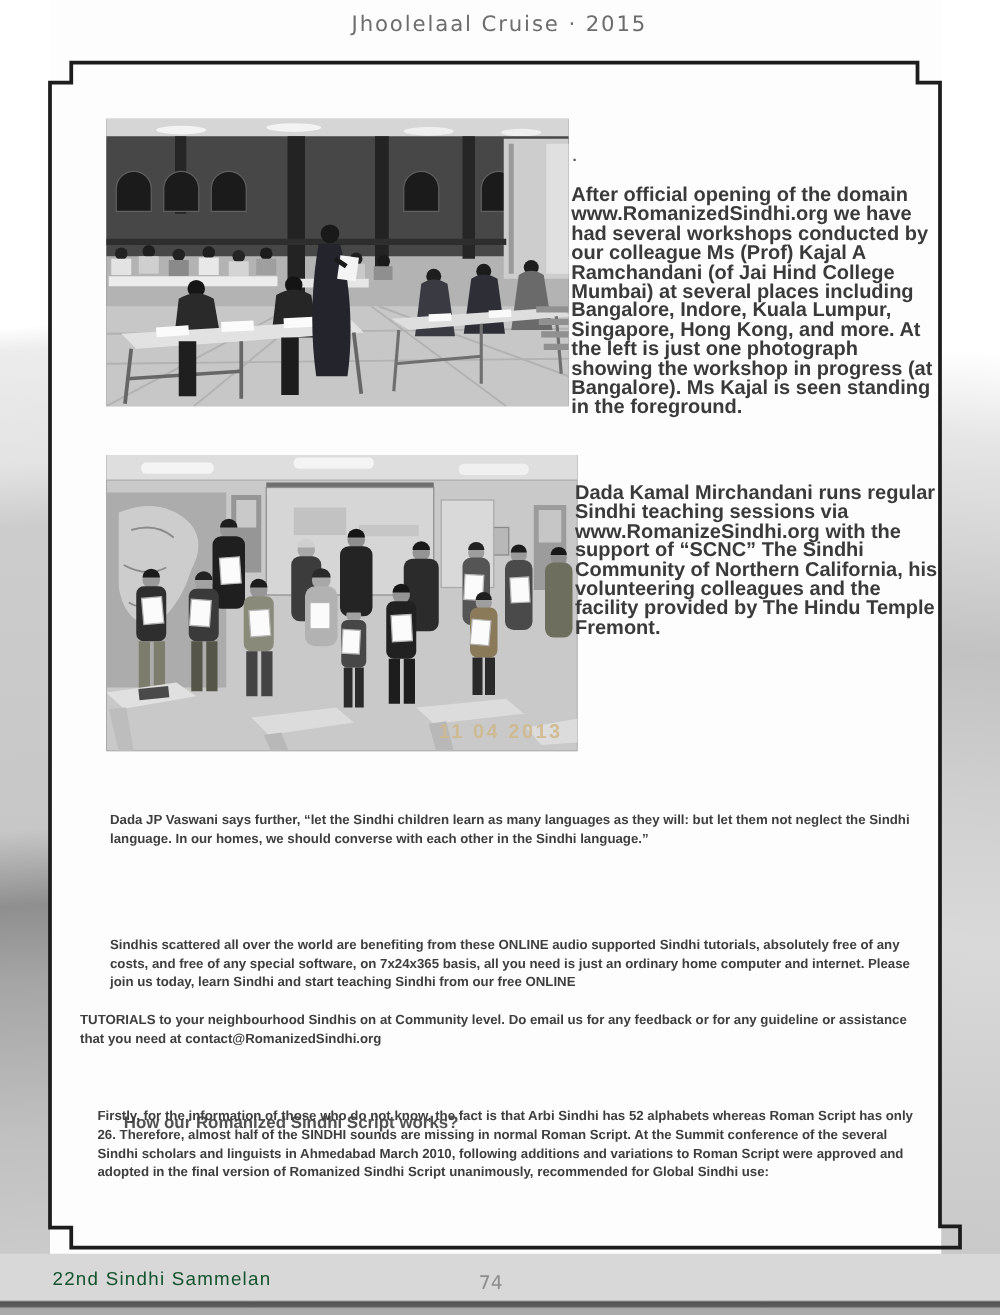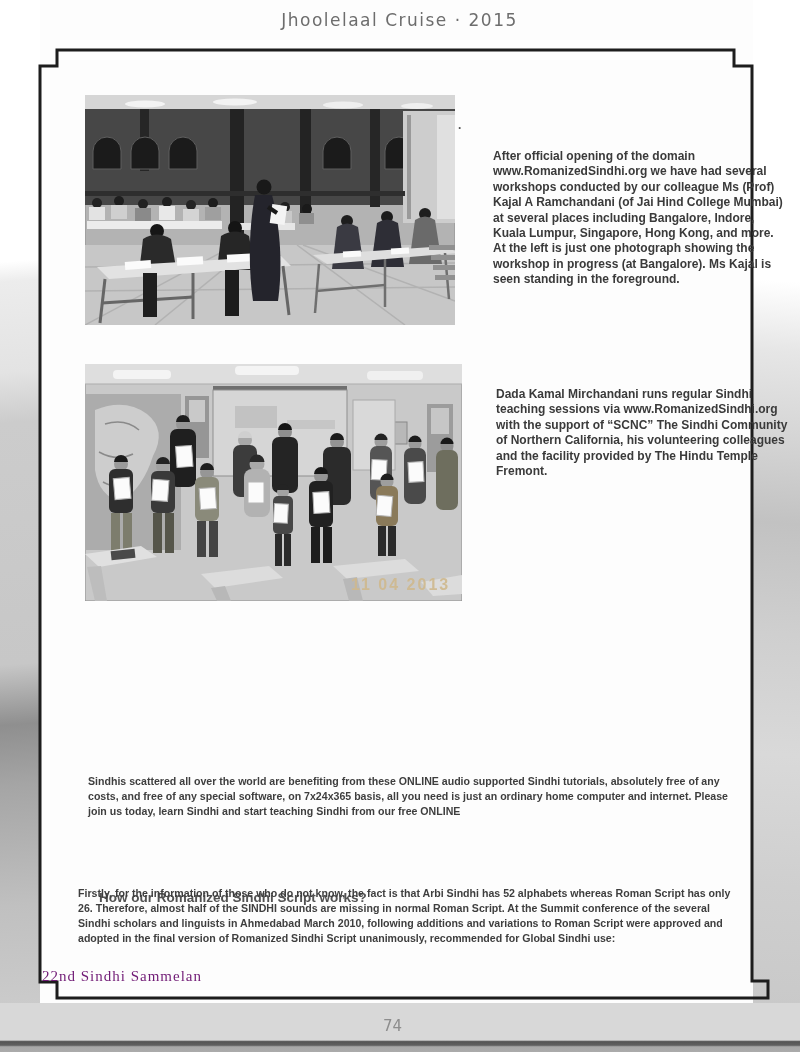--- a/index.html
+++ b/index.html
@@ -11,27 +11,27 @@
   .bg-right{position:absolute;left:753px;top:0;width:47px;height:1005px;
     background:linear-gradient(184deg,#ffffff 0%,#ffffff 28%,#e6e6e6 35%,#d4d4d4 44%,
       #c2c2c2 52%,#cfcfcf 63%,#d9d9d9 75%,#cfcfcf 88%,#c9c9c9 100%);}
   .bg-bottom{position:absolute;left:0;top:1003px;width:800px;height:49px;background:#d8d8d8;}
   .bg-bottom-bar{position:absolute;left:0;top:1039px;width:800px;height:13px;
     background:linear-gradient(#d8d8d8 0%,#d8d8d8 8%,#545454 20%,#5f5f5f 48%,#a7a7a7 60%,#ababab 100%);}
   .frame{position:absolute;left:0;top:0;}
   .header-title{position:absolute;left:0;top:10px;width:799px;text-align:center;
     font-family:"DejaVu Sans",sans-serif;font-size:17px;letter-spacing:1.5px;color:#6d6d6d;}
   .photo{position:absolute;}
-  .col{position:absolute;font-size:12px;font-weight:bold;color:#3a3a3a;line-height:15.4px;margin-left:36px;}
+  .col{position:absolute;font-size:16px;font-weight:bold;color:#3a3a3a;line-height:15.4px;}
   .col div{margin:0;}
   .para{position:absolute;font-size:10.6px;font-weight:bold;color:#3e3e3e;line-height:15.1px;}
   .para div{margin:0;}
   .heading{position:absolute;font-size:13.5px;font-weight:bold;color:#525252;}
-  .footer-left{position:absolute;left:42px;top:968px;font-family:Liberation Serif, serif;
-    font-size:15px;letter-spacing:1px;color:#701a75;}
+  .footer-left{position:absolute;left:42px;top:1015px;font-family:Liberation Sans, sans-serif;
+    font-size:15px;letter-spacing:1px;color:#14532d;}
   .footer-page{position:absolute;left:383px;top:1017px;font-family:"DejaVu Sans",sans-serif;
     font-size:15px;color:#8d8d8d;}
   .stray-dot{position:absolute;left:458px;top:118px;font-size:12px;font-weight:bold;color:#555;}
 </style>
 </head>
 <body>
 
 <div class="canvas">
 
   <div class="bg-left"></div>
@@ -276,28 +276,30 @@
     <polygon points="2,203 10,237 22,237 16,202" fill="#bdbdbd"></polygon>
     <polygon points="116,210 184,202 198,214 130,224" fill="#dcdcdc"></polygon>
     <polygon points="126,224 132,237 146,237 140,222" fill="#b8b8b8"></polygon>
     <polygon points="248,202 320,195 334,207 262,215" fill="#dcdcdc"></polygon>
     <polygon points="258,215 264,237 278,237 272,213" fill="#b8b8b8"></polygon>
     <polygon points="336,218 377,211 377,230 348,232" fill="#dcdcdc"></polygon>
     <text x="266" y="226" font-size="16" font-weight="bold" letter-spacing="2" fill="#cfb98e" opacity="0.9">11 04 2013</text>
   </svg>
 
   <div class="col" style="left:460px;top:387px;width:294px;">
-    <div>Dada Kamal Mirchandani runs regular Sindhi teaching sessions via www.RomanizedSindhi.org with the support of “SCNC” The Sindhi Community of Northern California, his volunteering colleagues and the facility provided by The Hindu Temple Fremont.</div>
+    <div>Dada Kamal Mirchandani runs regular Sindhi teaching sessions via www.RomanizeSindhi.org with the support of “SCNC” The Sindhi Community of Northern California, his volunteering colleagues and the facility provided by The Hindu Temple Fremont.</div>
   </div>
 
   <div class="para" style="left:88px;top:649px;width:642px;">
+    <div>Dada JP Vaswani says further, “let the Sindhi children learn as many languages as they will: but let them not neglect the Sindhi language. In our homes, we should converse with each other in the Sindhi language.”</div>
   </div>
 
-  <div class="para" style="left:88px;top:774px;width:642px;">Sindhis scattered all over the world are benefiting from these ONLINE audio supported Sindhi tutorials, absolutely free of any costs, and free of any special software, on 7x24x365 basis, all you need is just an ordinary home computer and internet.  Please join us today, learn Sindhi and start teaching Sindhi from our free ONLINE</div>
-
+  <div class="para" style="left:88px;top:749px;width:642px;">Sindhis scattered all over the world are benefiting from these ONLINE audio supported Sindhi tutorials, absolutely free of any costs, and free of any special software, on 7x24x365 basis, all you need is just an ordinary home computer and internet.  Please join us today, learn Sindhi and start teaching Sindhi from our free ONLINE</div>
+
+  <div class="para" style="left:64px;top:809px;width:672px;">TUTORIALS to your neighbourhood Sindhis on at Community level.  Do email us for any feedback or for any guideline or assistance that you need at contact@RomanizedSindhi.org</div>
 
   <div class="heading" style="left:78px;top:890px;padding-left:21px;">How our Romanized Sindhi Script works?</div>
 
   <div class="para" style="left:78px;top:886px;width:664px;">Firstly, for the information of those who do not know, the fact is that Arbi Sindhi has 52 alphabets whereas Roman Script has only 26. Therefore, almost half of the SINDHI sounds are missing in normal Roman Script. At the Summit conference of the several Sindhi scholars and linguists in Ahmedabad March 2010, following additions and variations to Roman Script were approved and adopted in the final version of Romanized Sindhi Script unanimously, recommended for Global Sindhi use:</div>
 
   <div class="footer-left">22nd Sindhi Sammelan</div>
   <div class="footer-page">74</div>
 
 </div>
 

